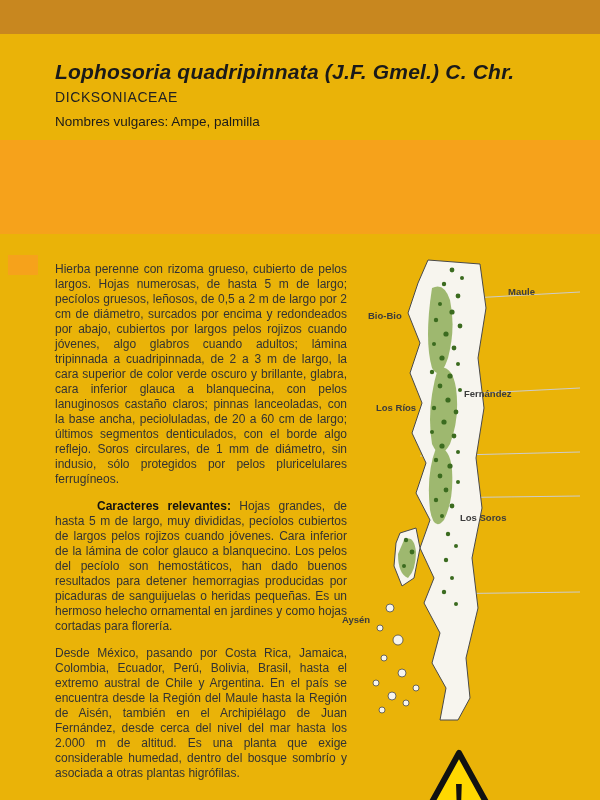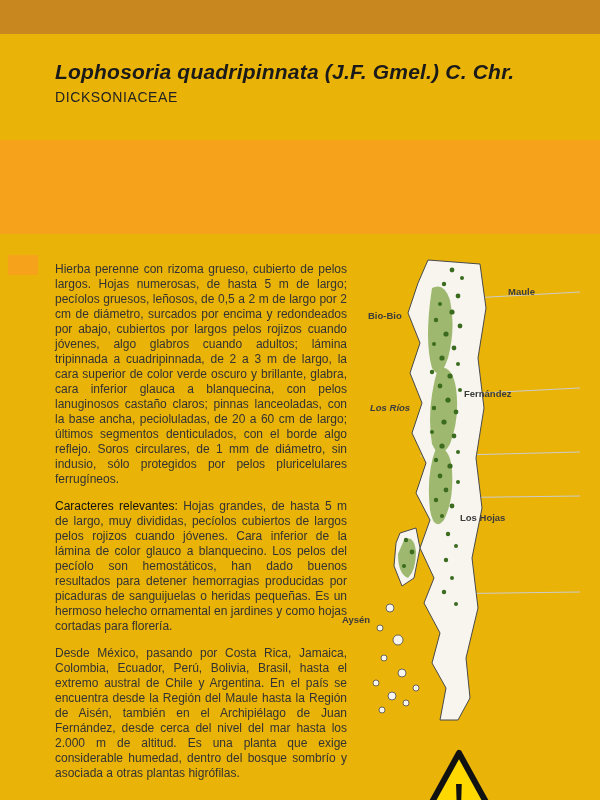--- a/index.html
+++ b/index.html
@@ -29,50 +29,51 @@
   }
 
   .orange-band{position:absolute;left:0;top:140px;width:600px;height:94px;background:#f6a21b;}
   .orange-tab{position:absolute;left:8px;top:255px;width:30px;height:20px;background:#f6a21b;}
 
   .body-col{
     position:absolute;left:55px;top:262px;width:292px;
     font-size:12px;line-height:15px;color:#333;text-align:justify;
   }
   .body-col p{margin:0 0 12px 0;}
-  .lead-bold{font-weight:normal;color:#111;}
+  .lead-bold{font-weight:bold;color:#111;margin-left:42px;}
 
   .map-wrap{position:absolute;left:340px;top:248px;width:250px;height:480px;text-align:center;}
   .map-wrap svg{position:absolute;left:0;top:0;}
   .map-label{
     position:absolute;font-size:9.5px;color:#4a4a4a;white-space:nowrap;
   }
   .map-label.b{font-weight:bold;color:#3c3c3c;}
   .lbl-maule{left:168px;top:38px;}
   .lbl-biobio{left:28px;top:62px;}
   .lbl-araucania{left:124px;top:140px;}
-  .lbl-losrios{left:30px;top:154px;font-style:italic;}
+  .lbl-losrios{left:36px;top:154px;}
   .lbl-loslagos{left:120px;top:264px;}
   .lbl-aysen{left:2px;top:366px;}
 
   .warning{position:absolute;left:416px;top:748px;width:86px;height:86px;}
   .warning svg{display:block;}
 </style>
 </head>
 <body>
 
 <div class="page">
 
   <div class="topbar"></div>
 
   <div class="title">
     <span>Lophosoria quadripinnata</span><span class="authority"> (J.F. Gmel.) C. Chr.</span>
   </div>
 
   <div class="family">DICKSONIACEAE</div>
+  <div class="common-names">Nombres vulgares: Ampe, palmilla</div>
 
   <div class="orange-band"></div>
   <div class="orange-tab"></div>
 
   <div class="body-col">
     <p>Hierba perenne con rizoma grueso, cubierto de pelos largos. Hojas numerosas, de hasta 5 m de largo; pecíolos gruesos, leñosos, de 0,5 a 2 m de largo por 2 cm de diámetro, surcados por encima y redondeados por abajo, cubiertos por largos pelos rojizos cuando jóvenes, algo glabros cuando adultos; lámina tripinnada a cuadripinnada, de 2 a 3 m de largo, la cara superior de color verde oscuro y brillante, glabra, cara inferior glauca a blanquecina, con pelos lanuginosos castaño claros; pinnas lanceoladas, con la base ancha, pecioluladas, de 20 a 60 cm de largo; últimos segmentos denticulados, con el borde algo reflejo. Soros circulares, de 1 mm de diámetro, sin indusio, sólo protegidos por pelos pluricelulares ferrugíneos.</p>
     <p><span class="lead-bold">Caracteres relevantes: </span><span>Hojas grandes, de hasta 5 m de largo, muy divididas, pecíolos cubiertos de largos pelos rojizos cuando jóvenes. Cara inferior de la lámina de color glauco a blanquecino. Los pelos del pecíolo son hemostáticos, han dado buenos resultados para detener hemorragias producidas por picaduras de sanguijuelas o heridas pequeñas. Es un hermoso helecho ornamental en jardines y como hojas cortadas para florería.</span></p>
     <p>Desde México, pasando por Costa Rica, Jamaica, Colombia, Ecuador, Perú, Bolivia, Brasil, hasta el extremo austral de Chile y Argentina. En el país se encuentra desde la Región del Maule hasta la Región de Aisén, también en el Archipiélago de Juan Fernández, desde cerca del nivel del mar hasta los 2.000 m de altitud. Es una planta que exige considerable humedad, dentro del bosque sombrío y asociada a otras plantas higrófilas.</p>
   </div>
 
@@ -155,21 +156,21 @@
           <circle cx="106" cy="312" r="2.2"></circle>
         <circle cx="112" cy="330" r="2"></circle>
           <circle cx="104" cy="344" r="2.2"></circle>
           <circle cx="116" cy="356" r="2"></circle>
       </g>
     </svg>
     <span class="map-label b lbl-maule">Maule</span>
     <span class="map-label b lbl-biobio">Bio-Bio</span>
     <span class="map-label b lbl-araucania">Fernández</span>
     <span class="map-label b lbl-losrios">Los Ríos</span>
-    <span class="map-label b lbl-loslagos">Los Hojas</span>
+    <span class="map-label b lbl-loslagos">Los Soros</span>
     <span class="map-label b lbl-aysen">Aysén</span>
   </div>
 
   <div class="warning">
     <svg width="86" height="86" viewBox="0 0 86 86">
       <polygon points="43,5 81,74 5,74" fill="#ffd800" stroke="#111" stroke-width="6" stroke-linejoin="round"></polygon>
       <text x="43" y="64" text-anchor="middle" font-family="Liberation Sans, sans-serif" font-size="40" font-weight="bold" fill="#111">!</text>
     </svg>
   </div>
 

